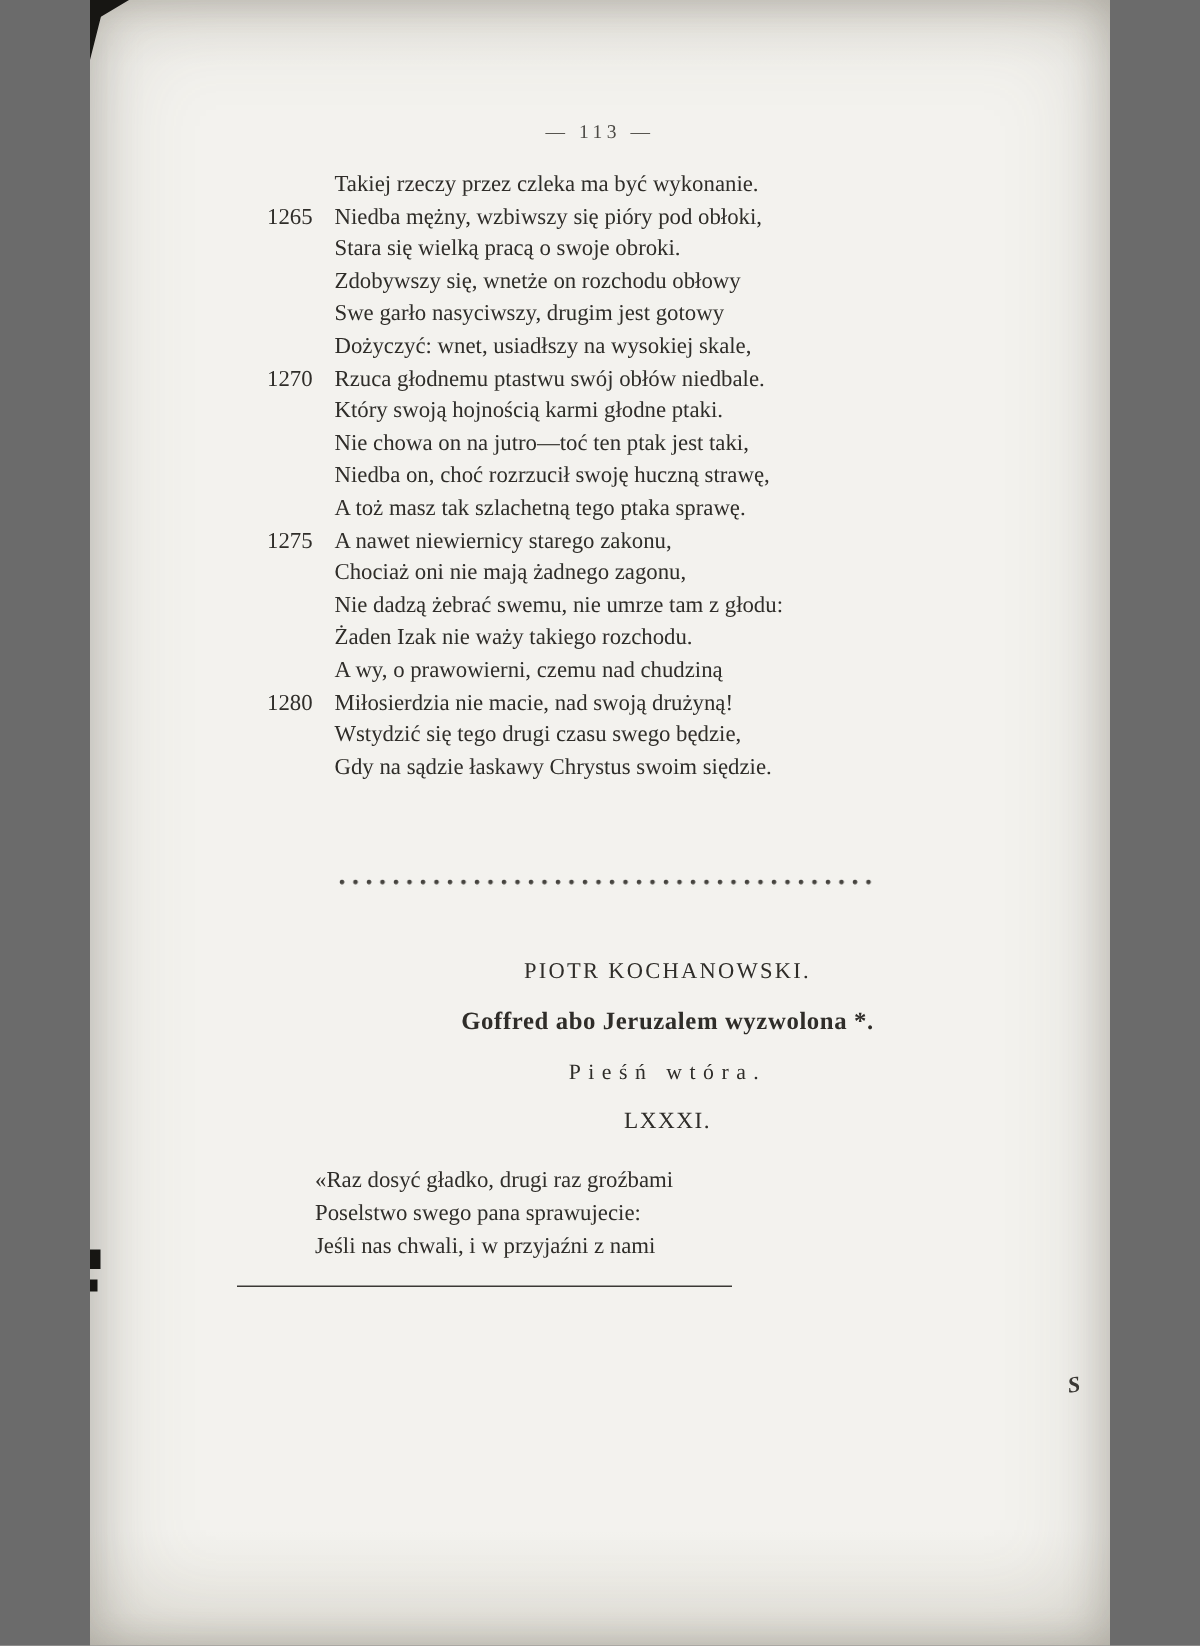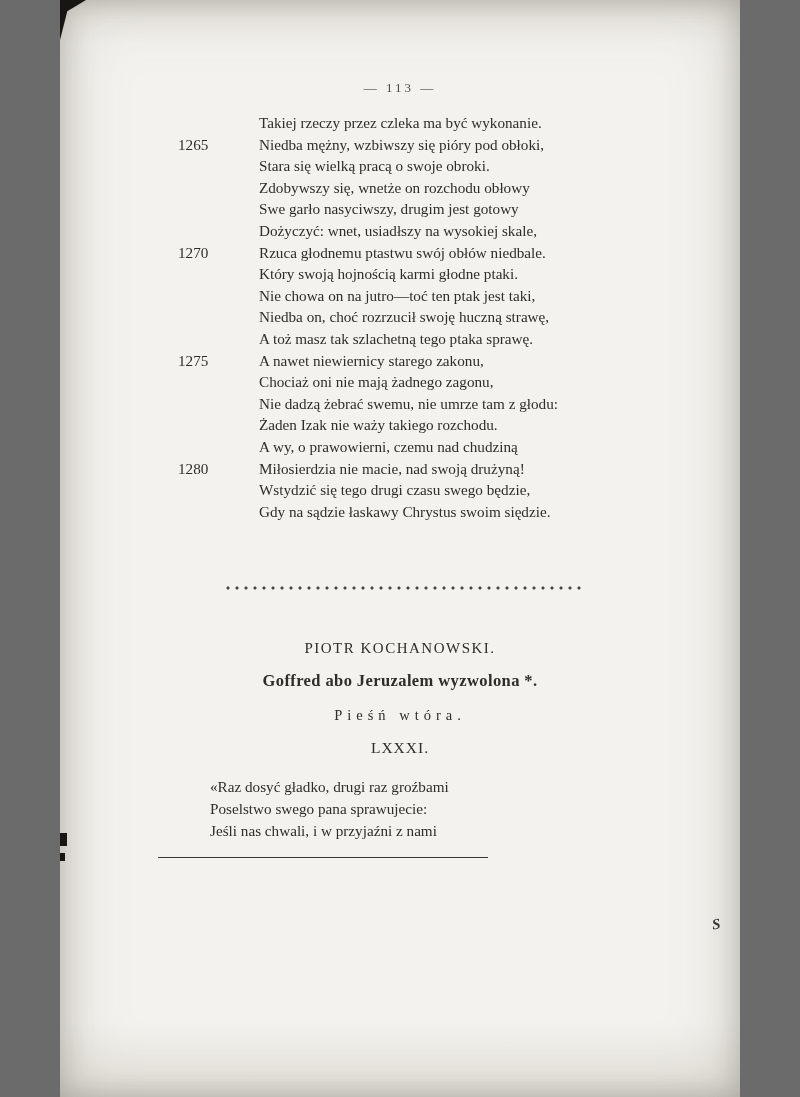--- a/index.html
+++ b/index.html
@@ -19,29 +19,29 @@
   .edge-bar-1{left:0;top:833px;width:7px;height:13px;}
   .edge-bar-2{left:0;top:853px;width:5px;height:8px;}
   .page-number{
     position:absolute;top:80px;left:0;width:100%;
     text-align:center;font-size:13px;letter-spacing:3px;color:#4d4b46;
   }
   .poem{
     position:absolute;top:112px;left:118px;right:80px;
     font-size:15.2px;line-height:21.6px;
   }
-  .poem-line{display:flex;gap:36px;}
+  .poem-line{display:flex;}
   .poem-line .num{flex:0 0 45px;text-align:left;}
   .poem-line .txt{flex:1;}
   .dotted-separator{
     position:absolute;top:586px;left:166px;width:356px;height:5px;
     background-image:radial-gradient(circle at 2px 2px,#46443f 1.3px,transparent 1.8px);
     background-size:9px 5px;background-repeat:repeat-x;
   }
-  .heading{position:absolute;left:0;width:100%;text-align:center;}
+  .heading{position:absolute;left:0;width:100%;text-align:center;padding-left:45px;}
   .author{top:640px;font-size:15px;letter-spacing:1.5px;}
   .work-title{top:671px;font-size:16.5px;font-weight:bold;letter-spacing:.4px;}
   .subtitle{top:707px;font-size:14.5px;letter-spacing:5px;}
   .canto{top:739px;font-size:15.5px;letter-spacing:1px;}
   .verse{
     position:absolute;top:776px;left:150px;right:90px;
     font-size:15.2px;line-height:21.8px;
   }
   .footnote-rule{position:absolute;top:857px;left:98px;width:330px;height:1px;background:#3b3935;}
   .footnote{

